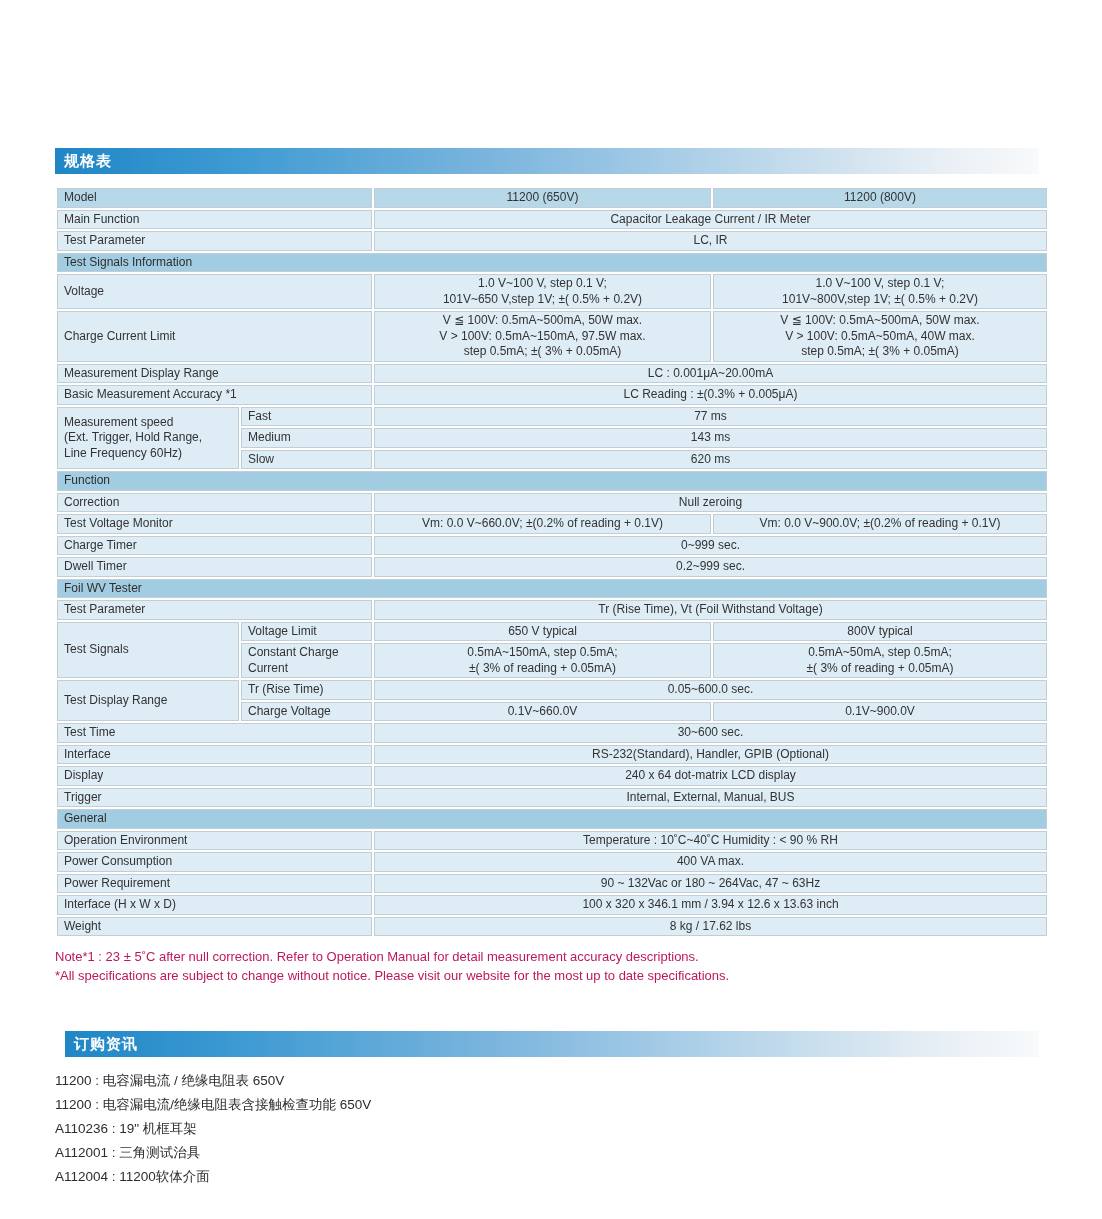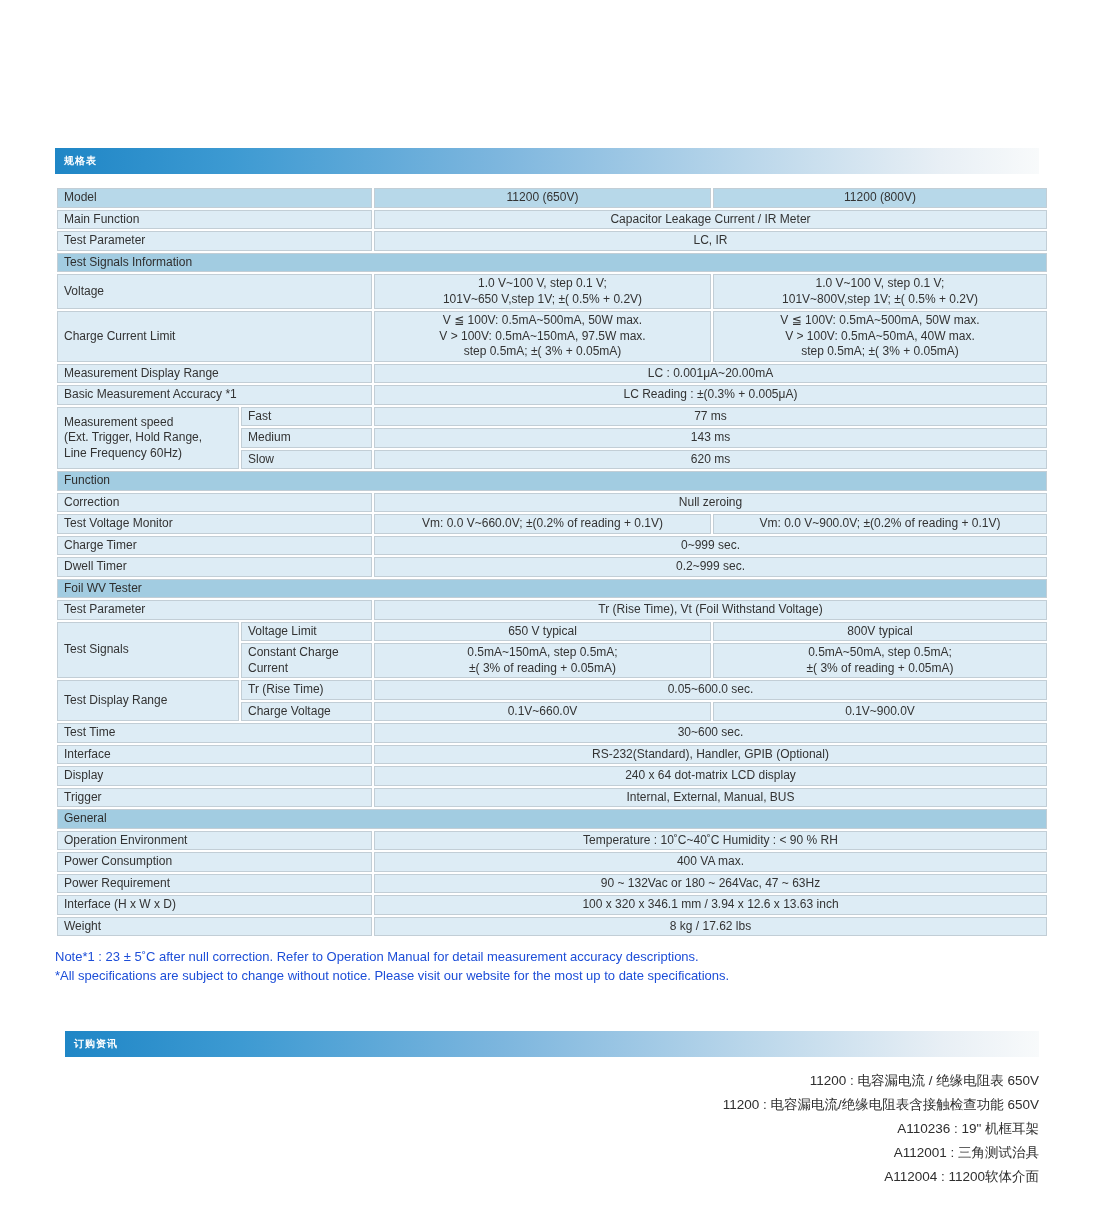--- a/index.html
+++ b/index.html
@@ -20,21 +20,21 @@
     position: absolute;
     left: 55px;
     width: 984px;
     top: 0;
   }
   .title-bar {
     height: 26px;
     line-height: 26px;
     background: linear-gradient(to right, #1f86c6 0%, #3d9ad2 18%, #7db6de 45%, #b9d6ea 70%, #e8eff5 90%, #f8fafb 100%);
     color: #ffffff;
-    font-size: 10px;
+    font-size: 15px;
     font-weight: bold;
     padding-left: 9px;
     box-sizing: border-box;
     letter-spacing: 1px;
   }
   .spec-title-bar { margin-top: 148px; }
   table.spec {
     margin-top: 12px;
     width: 984px;
     border-collapse: separate;
@@ -56,34 +56,33 @@
   table.spec td.val { text-align: center; margin-left: 31px; }
   table.spec tr.section td {
     background: #a2cce1;
     color: #2e2e2e;
   }
   table.spec tr.model td { background: #b7d8e9; }
   .notes {
     margin-top: 9px;
     font-size: 13px;
     line-height: 19px;
-    color: #1d4ed8;
+    color: #be185d;
   }
   .ordering-title-bar { margin-top: 46px; margin-left: 10px; }
   .ordering-list {
     list-style: none;
     margin: 12px 0 0 0;
     padding: 0;
     font-size: 13.5px;
     color: #2e2e2e;
   }
   .ordering-list li {
     line-height: 24px;
     height: 24px;
-    text-align: right;
   }
 </style>
 </head>
 <body>
 
 <div class="page">
   <div class="content">
 
     <div class="title-bar spec-title-bar">
       <span>规格表</span>

